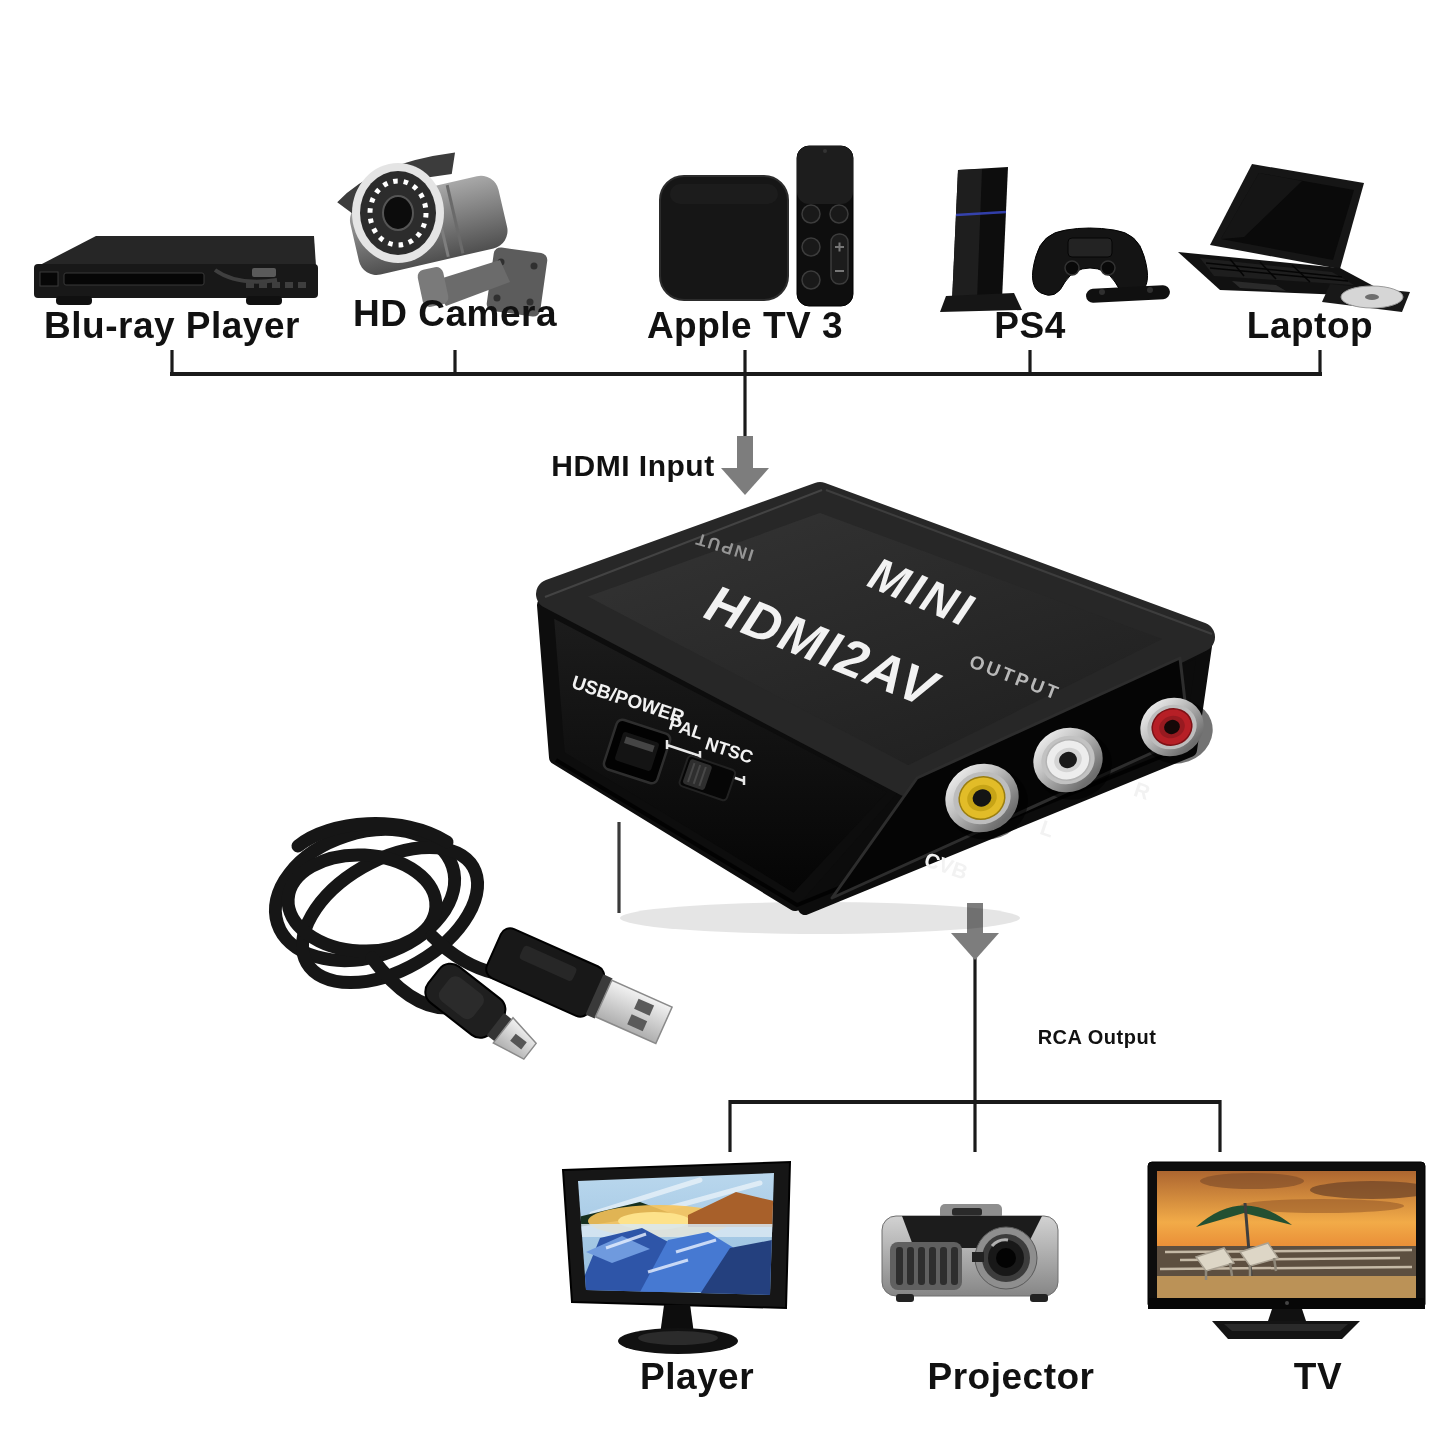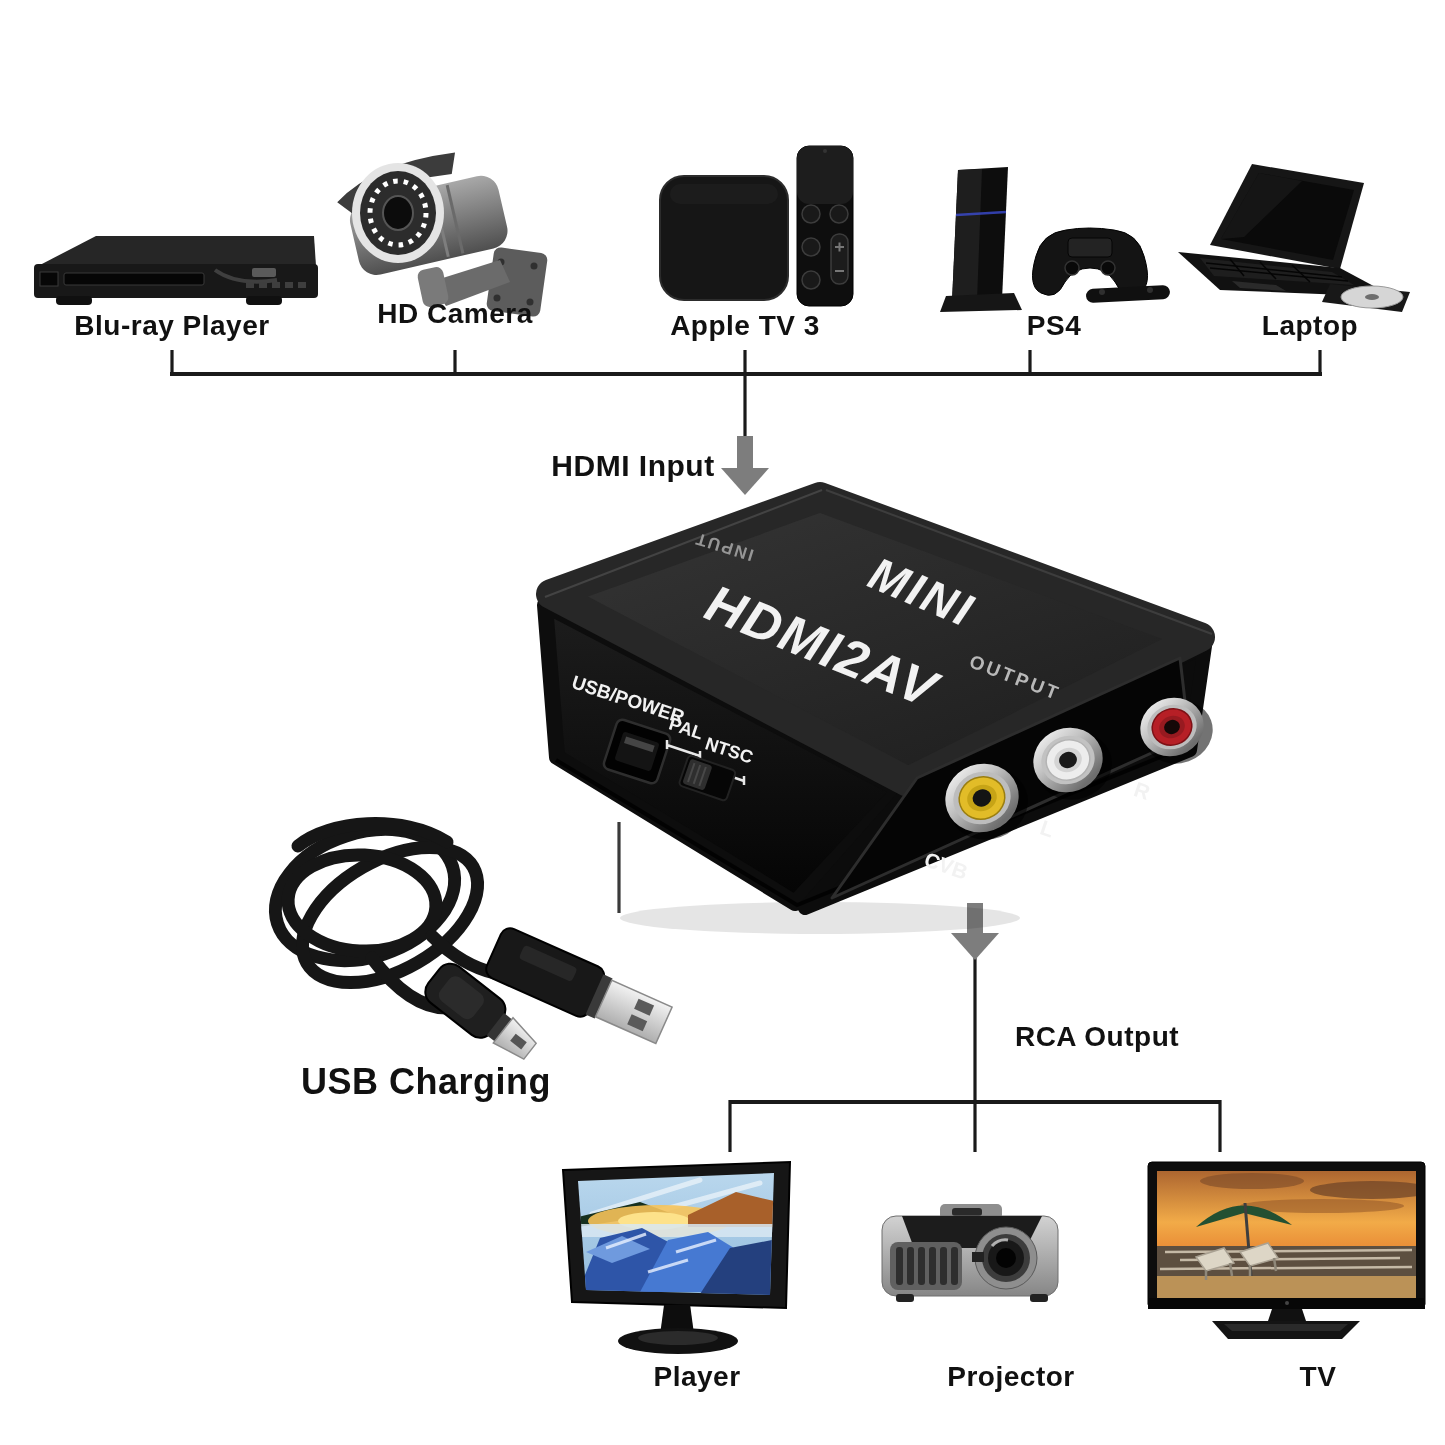--- a/index.html
+++ b/index.html
@@ -5,21 +5,21 @@
   html,body{margin:0;padding:0;background:#fff;}
   #canvas{
     position:relative;width:1445px;height:1445px;background:#ffffff;
     font-family:"Liberation Sans",sans-serif;overflow:hidden;
   }
   #gfx{position:absolute;left:0;top:0;}
   .lbl{
     position:absolute;transform:translate(-50%,-50%);
     font-weight:bold;color:#111;white-space:nowrap;letter-spacing:0.5px;
   }
-  .devlbl{font-size:28px;}
+  .devlbl{font-size:37px;}
   .flowlbl{font-size:30px;}
   .biglbl{font-size:36px;}
   .boxtxt{
     position:absolute;white-space:nowrap;font-weight:bold;color:#f2f2f2;
   }
   .r197{transform:translate(-50%,-50%) rotate(197deg);}
   .r18{transform:translate(-50%,-50%) rotate(18deg);}
   .r19{transform:translate(-50%,-50%) rotate(19deg);}
   .r21{transform:translate(-50%,-50%) rotate(21deg);}
   .r22{transform:translate(-50%,-50%) rotate(22deg);}
@@ -360,26 +360,25 @@
     <circle cx="1287" cy="1303" r="2" fill="#444"></circle>
     <polygon points="1272,1309 1302,1309 1306,1321 1268,1321" fill="#111"></polygon>
     <polygon points="1212,1321 1360,1321 1342,1339 1228,1339" fill="#141414"></polygon>
     <polygon points="1224,1324 1348,1324 1340,1331 1232,1331" fill="#2a2a2a"></polygon>
   </g>
 </svg>
 
 <div class="lbl devlbl" style="left:172px;top:326px;">Blu-ray Player</div>
 <div class="lbl devlbl" style="left:455px;top:314px;">HD Camera</div>
 <div class="lbl devlbl" style="left:745px;top:326px;">Apple TV 3</div>
-<div class="lbl devlbl" style="left:1054px;top:326px;">PS4</div>
+<div class="lbl devlbl" style="left:1030px;top:326px;">PS4</div>
 <div class="lbl devlbl" style="left:1310px;top:326px;">Laptop</div>
 
 <div class="lbl flowlbl" style="left:633px;top:466px;text-align:right;">HDMI Input</div>
-<div class="lbl biglbl" style="left:426px;top:1082px;">USB Charging</div>
-<div class="lbl" style="left:1097px;top:1037px;font-size:28px;">RCA Output</div>
+<div class="lbl" style="left:1097px;top:1037px;font-size:20px;">RCA Output</div>
 
 <div class="lbl devlbl" style="left:697px;top:1377px;">Player</div>
 <div class="lbl devlbl" style="left:971px;top:1377px;margin-left:40px;">Projector</div>
 <div class="lbl devlbl" style="left:1318px;top:1377px;">TV</div>
 
 <div class="boxtxt r197" style="left:724px;top:546px;font-size:17px;color:#969696;letter-spacing:2px;">INPUT</div>
 <div class="boxtxt r23 logo" style="left:922px;top:592px;font-size:46px;letter-spacing:3px;">MINI</div>
 <div class="boxtxt r22 logo" style="left:822px;top:646px;font-size:52px;letter-spacing:2px;">HDMI2AV</div>
 <div class="boxtxt r21" style="left:1015px;top:678px;font-size:19px;color:#b8b8b8;letter-spacing:3px;">OUTPUT</div>
 <div class="boxtxt r18" style="left:628px;top:700px;font-size:19px;">USB/POWER</div>

